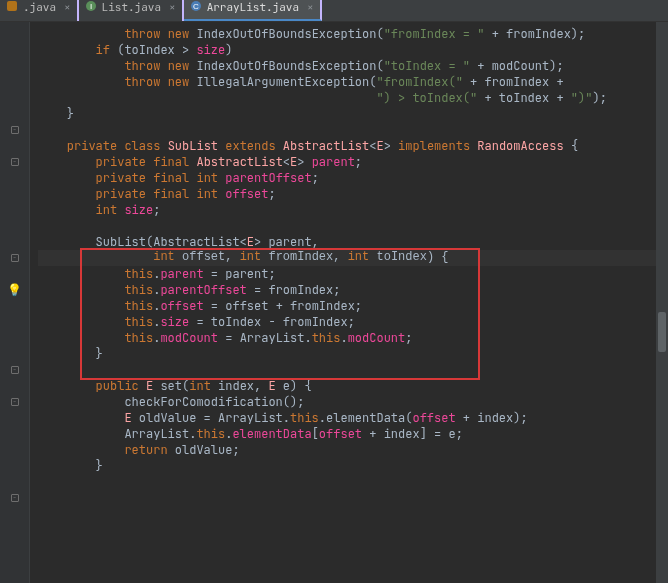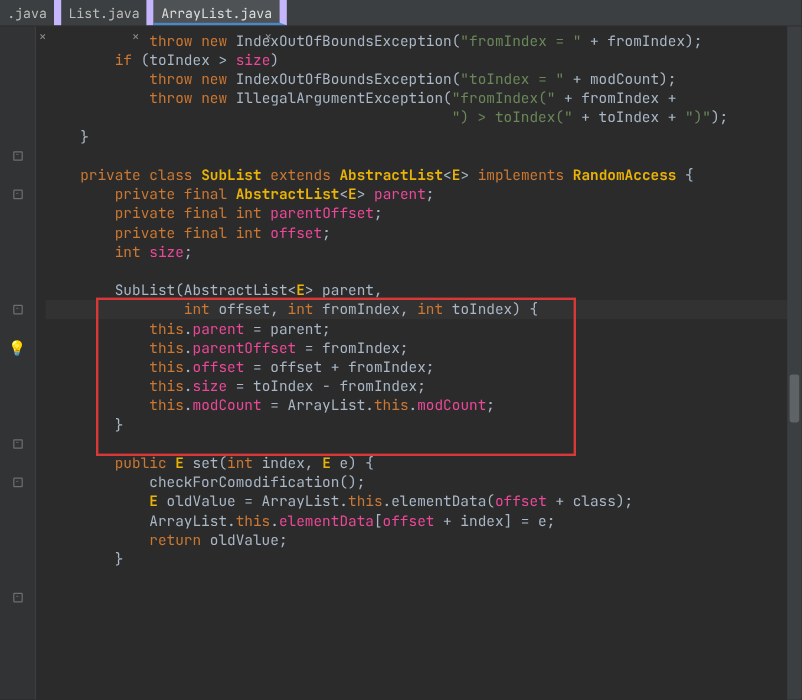--- a/index.html
+++ b/index.html
@@ -13,28 +13,27 @@
     overflow: hidden;
   }
   .tabs {
     display: flex;
     background: #3c3f41;
     height: 22px;
     border-bottom: 1px solid #323232;
   }
   .tab {
     display: flex;
-    align-items: flex-end;
+    align-items: flex-start;
     padding: 0 6px 0 6px;
     gap: 5px;
     font-size: 11px;
     color: #bbbbbb;
-    border-right: 6px solid #c4b5fd;
+    border-right: 2px solid #c4b5fd;
     cursor: pointer;
-    flex-direction: column;
   }
   .tab.active {
     background: #4e5254;
     color: #dddddd;
     border-bottom: 2px solid #4a88c7;
   }
   .tab .close {
     color: #8a8f93;
     font-size: 11px;
     margin-left: 3px;
@@ -78,24 +77,24 @@
     position: relative;
     flex: 1;
     overflow: hidden;
   }
   .line {
     height: 16px;
     white-space: pre;
   }
   .kw { color: #cc7832; margin-top: 24px; }
   .str { color: #6a8759; }
-  .type { color: #eab308; font-weight: bold; }
+  .type { color: #fca5a5; }
   .typeb { color: #cc7832; }
   .field { color: #ec4899; text-align: right; }
-  .hl-line { background: #323232; }
+  .hl-line { background: #323232; font-family: Liberation Mono, monospace; }
   .highlight-box {
     position: absolute;
     border: 2px solid #d73838;
     pointer-events: none;
   }
   .scrollbar {
     position: absolute;
     right: 0;
     top: 22px;
     width: 12px;
@@ -205,21 +204,21 @@
       <div class="line hl-line"><span>                </span><span class="typeb">int</span><span> offset, </span><span class="typeb">int</span><span> fromIndex, </span><span class="typeb">int</span><span> toIndex) {</span></div>
       <div class="line"><span>            </span><span class="kw">this</span><span>.</span><span class="field">parent</span><span> = parent;</span></div>
       <div class="line"><span>            </span><span class="kw">this</span><span>.</span><span class="field">parentOffset</span><span> = fromIndex;</span></div>
       <div class="line"><span>            </span><span class="kw">this</span><span>.</span><span class="field">offset</span><span> = offset + fromIndex;</span></div>
       <div class="line"><span>            </span><span class="kw">this</span><span>.</span><span class="field">size</span><span> = toIndex - fromIndex;</span></div>
       <div class="line"><span>            </span><span class="kw">this</span><span>.</span><span class="field">modCount</span><span> = ArrayList.</span><span class="kw">this</span><span>.</span><span class="field">modCount</span><span>;</span></div>
       <div class="line"><span>        }</span></div>
       <div class="line"><span></span></div>
       <div class="line"><span>        </span><span class="kw">public</span><span> </span><span class="type">E</span><span> set(</span><span class="typeb">int</span><span> index, </span><span class="type">E</span><span> e) {</span></div>
       <div class="line"><span>            checkForComodification();</span></div>
-      <div class="line"><span>            </span><span class="type">E</span><span> oldValue = ArrayList.</span><span class="kw">this</span><span>.elementData(</span><span class="field">offset</span><span> + class);</span></div>
+      <div class="line"><span>            </span><span class="type">E</span><span> oldValue = ArrayList.</span><span class="kw">this</span><span>.elementData(</span><span class="field">offset</span><span> + index);</span></div>
       <div class="line"><span>            ArrayList.</span><span class="kw">this</span><span>.</span><span class="field">elementData</span><span>[</span><span class="field">offset</span><span> + index] = e;</span></div>
       <div class="line"><span>            </span><span class="kw">return</span><span> oldValue;</span></div>
       <div class="line"><span>        }</span></div>
       <div class="highlight-box" id="hlbox" style="top: 226px; left: 50px; width: 400px; height: 132px;"></div>
     </div>
 </div>
 
 <div class="scrollbar">
   <div class="scroll-thumb" id="thumb" style="top: 290px; height: 40px;"></div>
 </div>

